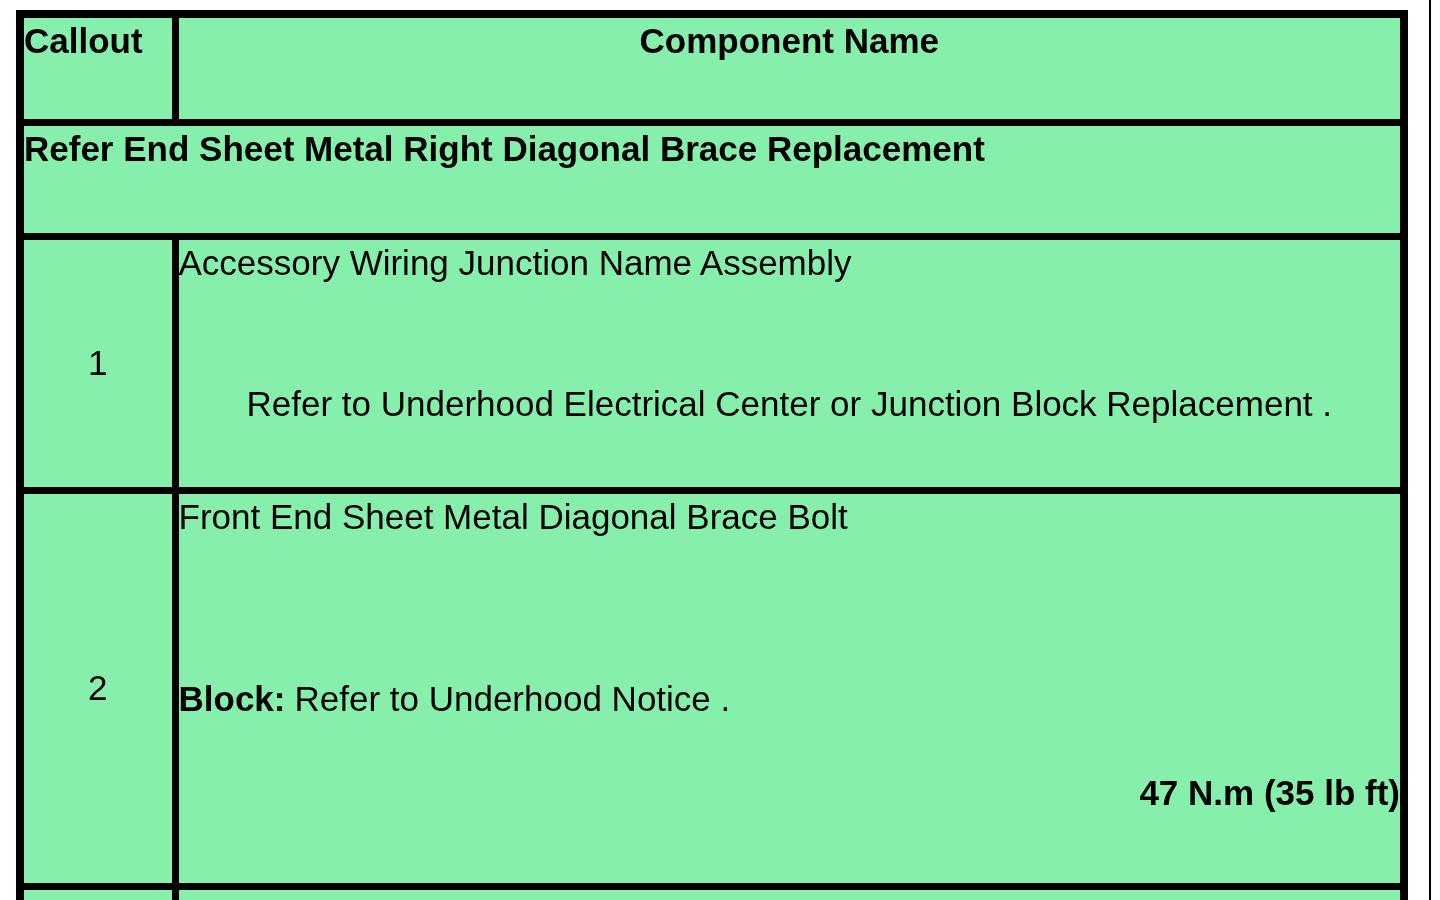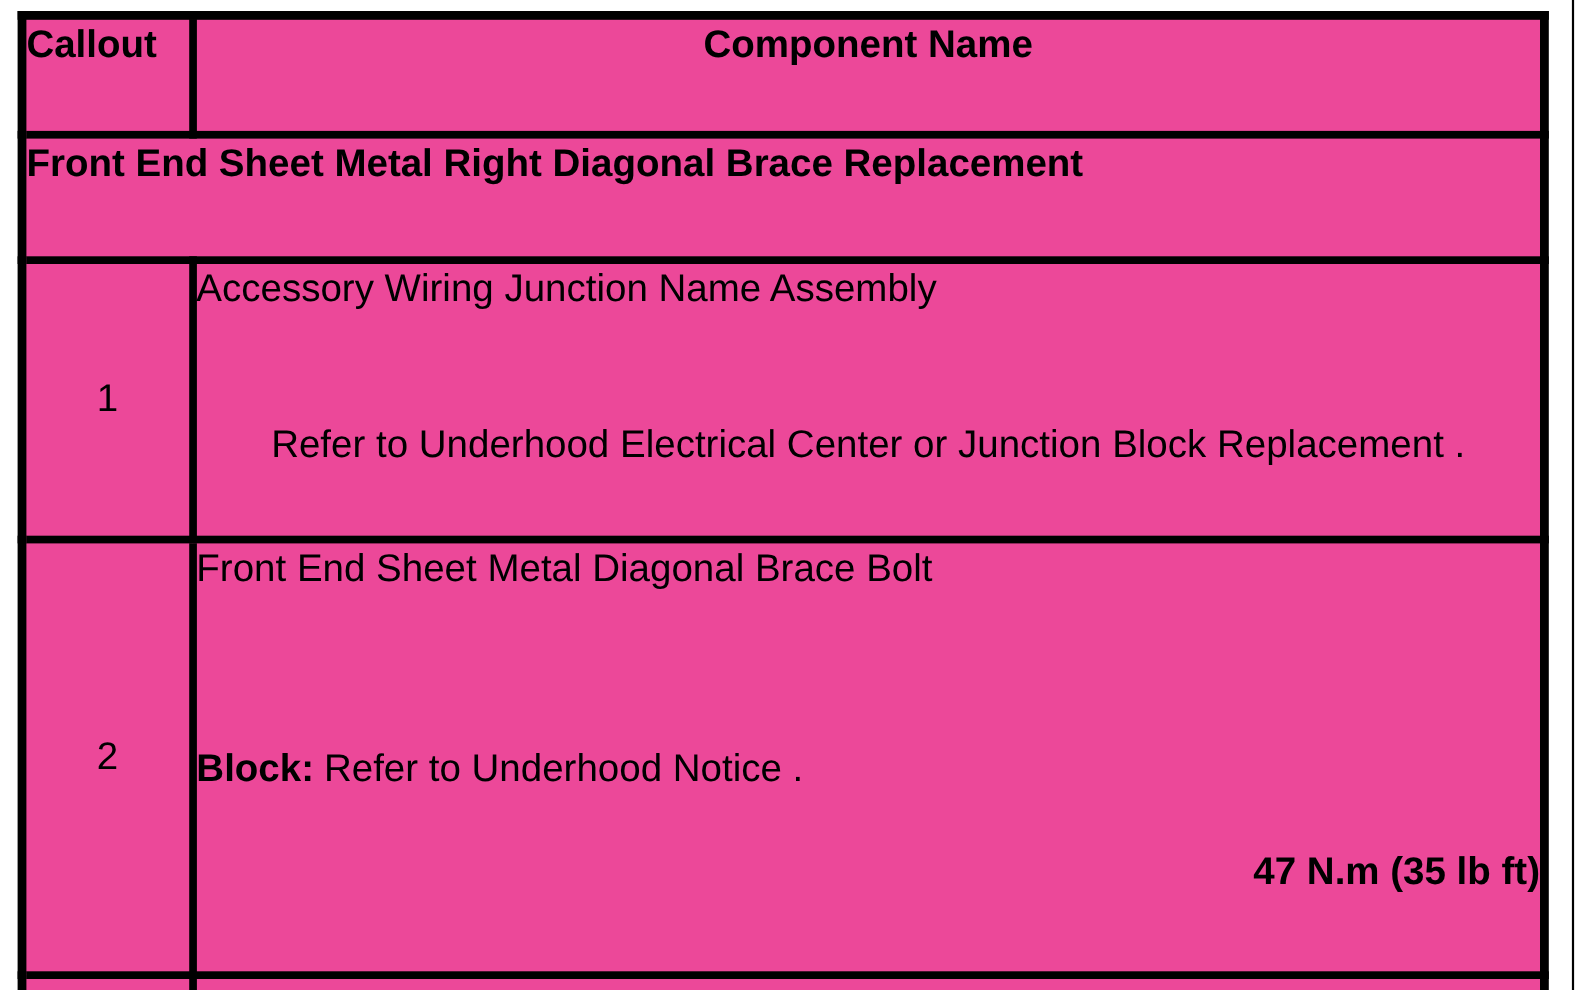--- a/index.html
+++ b/index.html
@@ -27,21 +27,21 @@
     width: 1392px;
     border-collapse: collapse;
     table-layout: fixed;
     color: #000000;
     font-size: 35px;
     line-height: 46px;
   }
   table.callout-table td, table.callout-table th {
     border: 7px solid #000000;
     padding: 0;
-    background: #ec4899;
+    background: #86efac;
     margin-top: 33px;
   }
   table.callout-table { border: 8px solid #000000; }
   col.callout-col { width: 155px; }
 
   th.h-callout {
     vertical-align: top;
     text-align: left;
     font-weight: bold;
     padding: 6px 5px 0 6px;
@@ -89,21 +89,21 @@
       <col>
     </colgroup>
 
     <tbody>
         <tr>
       <th class="h-callout">Callout</th>
       <th class="h-component">Component Name</th>
     </tr>
 
     <tr>
-      <td class="title-cell" colspan="2">Front End Sheet Metal Right Diagonal Brace Replacement</td>
+      <td class="title-cell" colspan="2">Refer End Sheet Metal Right Diagonal Brace Replacement</td>
     </tr>
 
     <tr class="row-1">
       <td class="callout-cell">1</td>
       <td class="component-cell">
         <p>Accessory Wiring Junction Name Assembly</p>
         <p class="gap-row1">Refer to Underhood Electrical Center or Junction Block Replacement .</p>
       </td>
     </tr>
 

